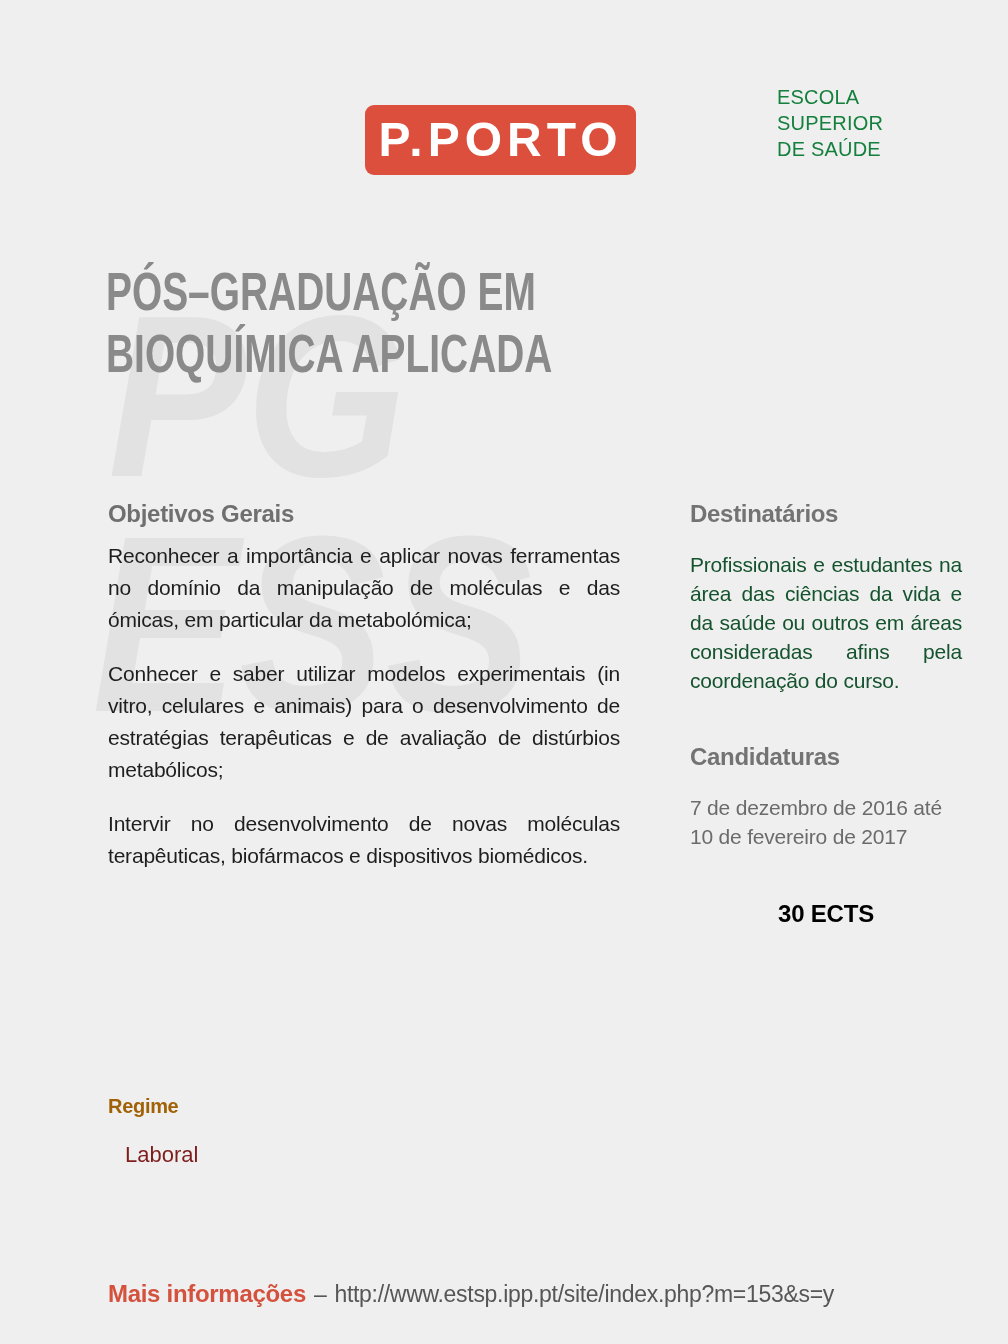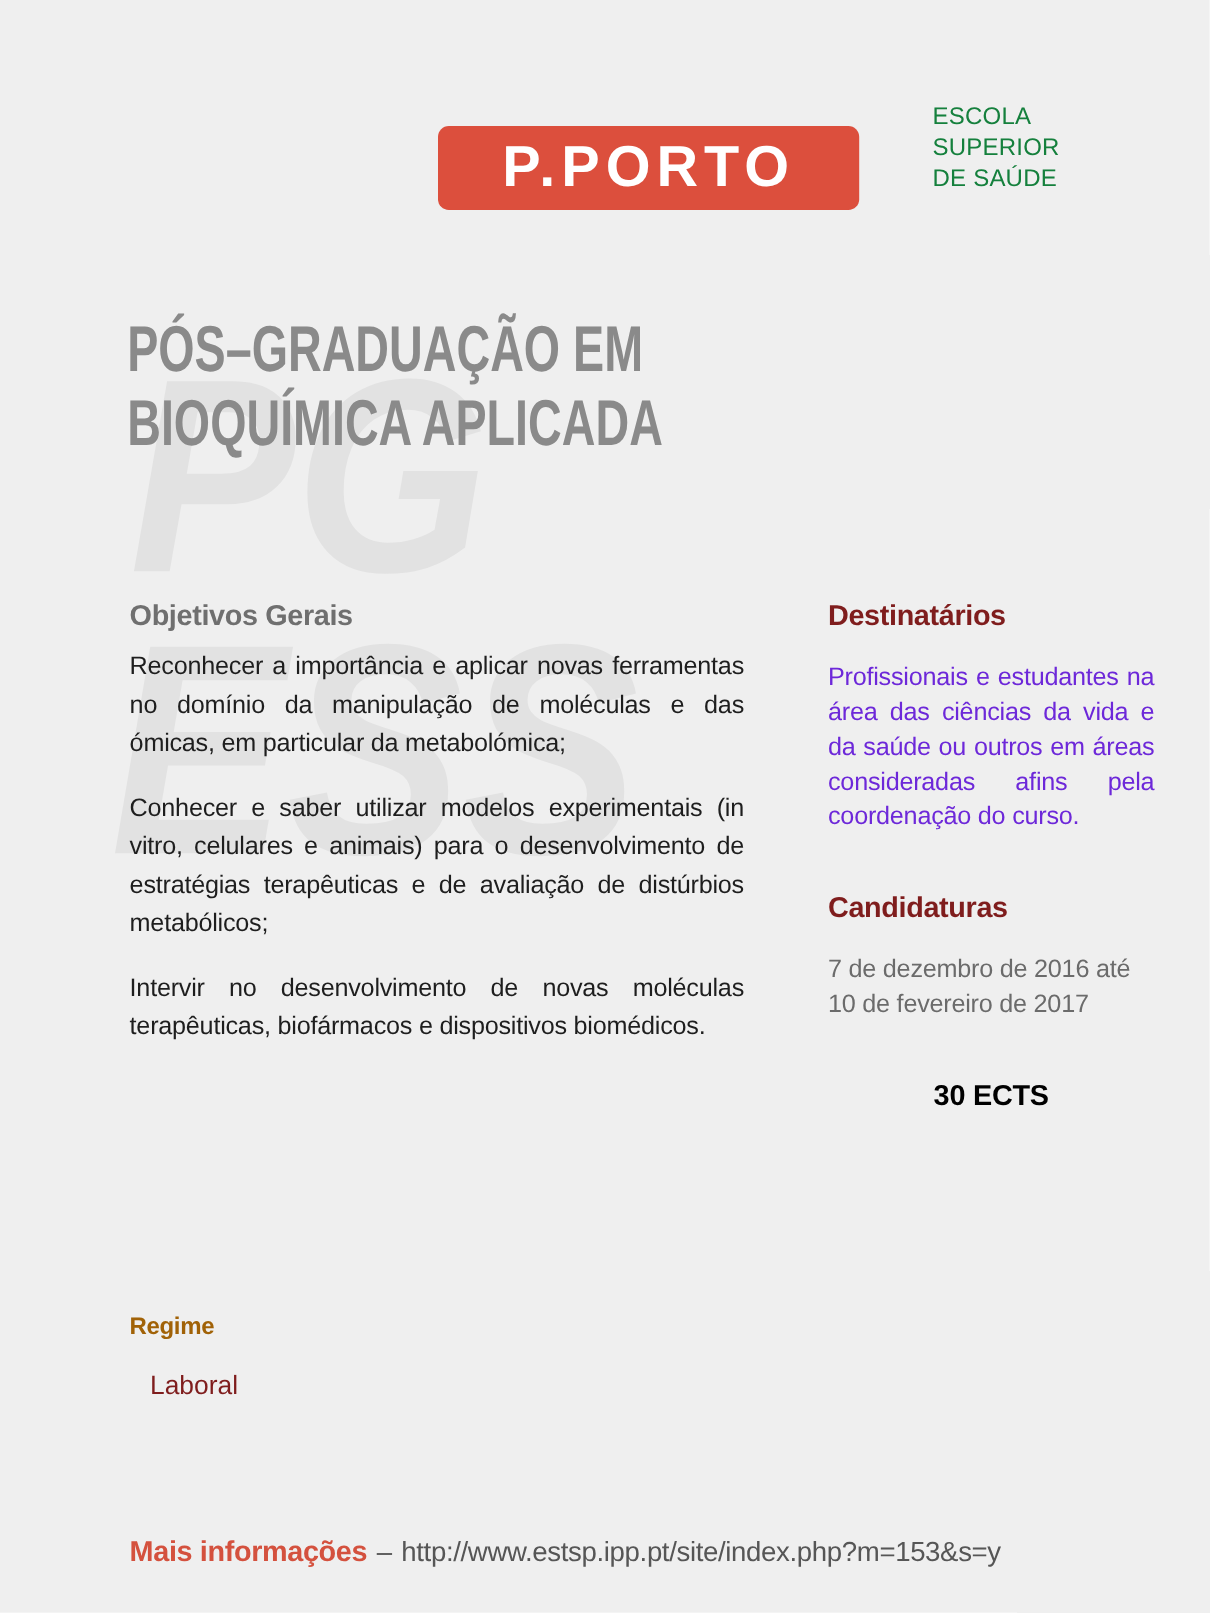--- a/index.html
+++ b/index.html
@@ -8,21 +8,21 @@
     width:1008px; height:1344px;
     background:#efefef;
     overflow:hidden;
     font-family:"Liberation Sans", sans-serif;
     color:#1e1e1e;
   }
 
   
   .logo-box {
     position:absolute; left:365px; top:105px;
-    width:351px; height:70px;
+    width:271px; height:70px;
     background:#dc4f3d; border-radius:9px;
     display:flex; align-items:center; justify-content:center;
     z-index:2;
   }
   .logo-text {
     color:#ffffff; font-weight:bold; font-size:48px;
     letter-spacing:5px; line-height:1;
   }
   .school {
     position:absolute; left:777px; top:84px;
@@ -62,25 +62,25 @@
   }
   .col-left p:last-child { margin-bottom:0; }
 
   
   .col-right {
     position:absolute; left:690px; top:500px; width:272px; z-index:1;
   }
   .section { margin-bottom:48px; }
   .section h3 {
     margin:0 0 22px 0; font-size:24px; font-weight:bold;
-    color:#7f1d1d; letter-spacing:-0.3px;
+    color:#737373; letter-spacing:-0.3px;
   }
   .section p {
     margin:0; font-size:21px; line-height:29px;
-    text-align:justify; color:#6d28d9; letter-spacing:-0.2px;
+    text-align:justify; color:#14532d; letter-spacing:-0.2px;
   }
   .section-muted p { color:#6b6b6b; text-align:left; }
   .section-ects p  { color:#000000; font-weight:bold; font-size:24px; text-align:center; }
 
   
   .regime { position:absolute; left:108px; top:1095px; z-index:1; }
   .regime h3 {
     margin:0 0 24px 0; font-size:20px; font-weight:bold;
     color:#a16207; letter-spacing:-0.3px;
   }

